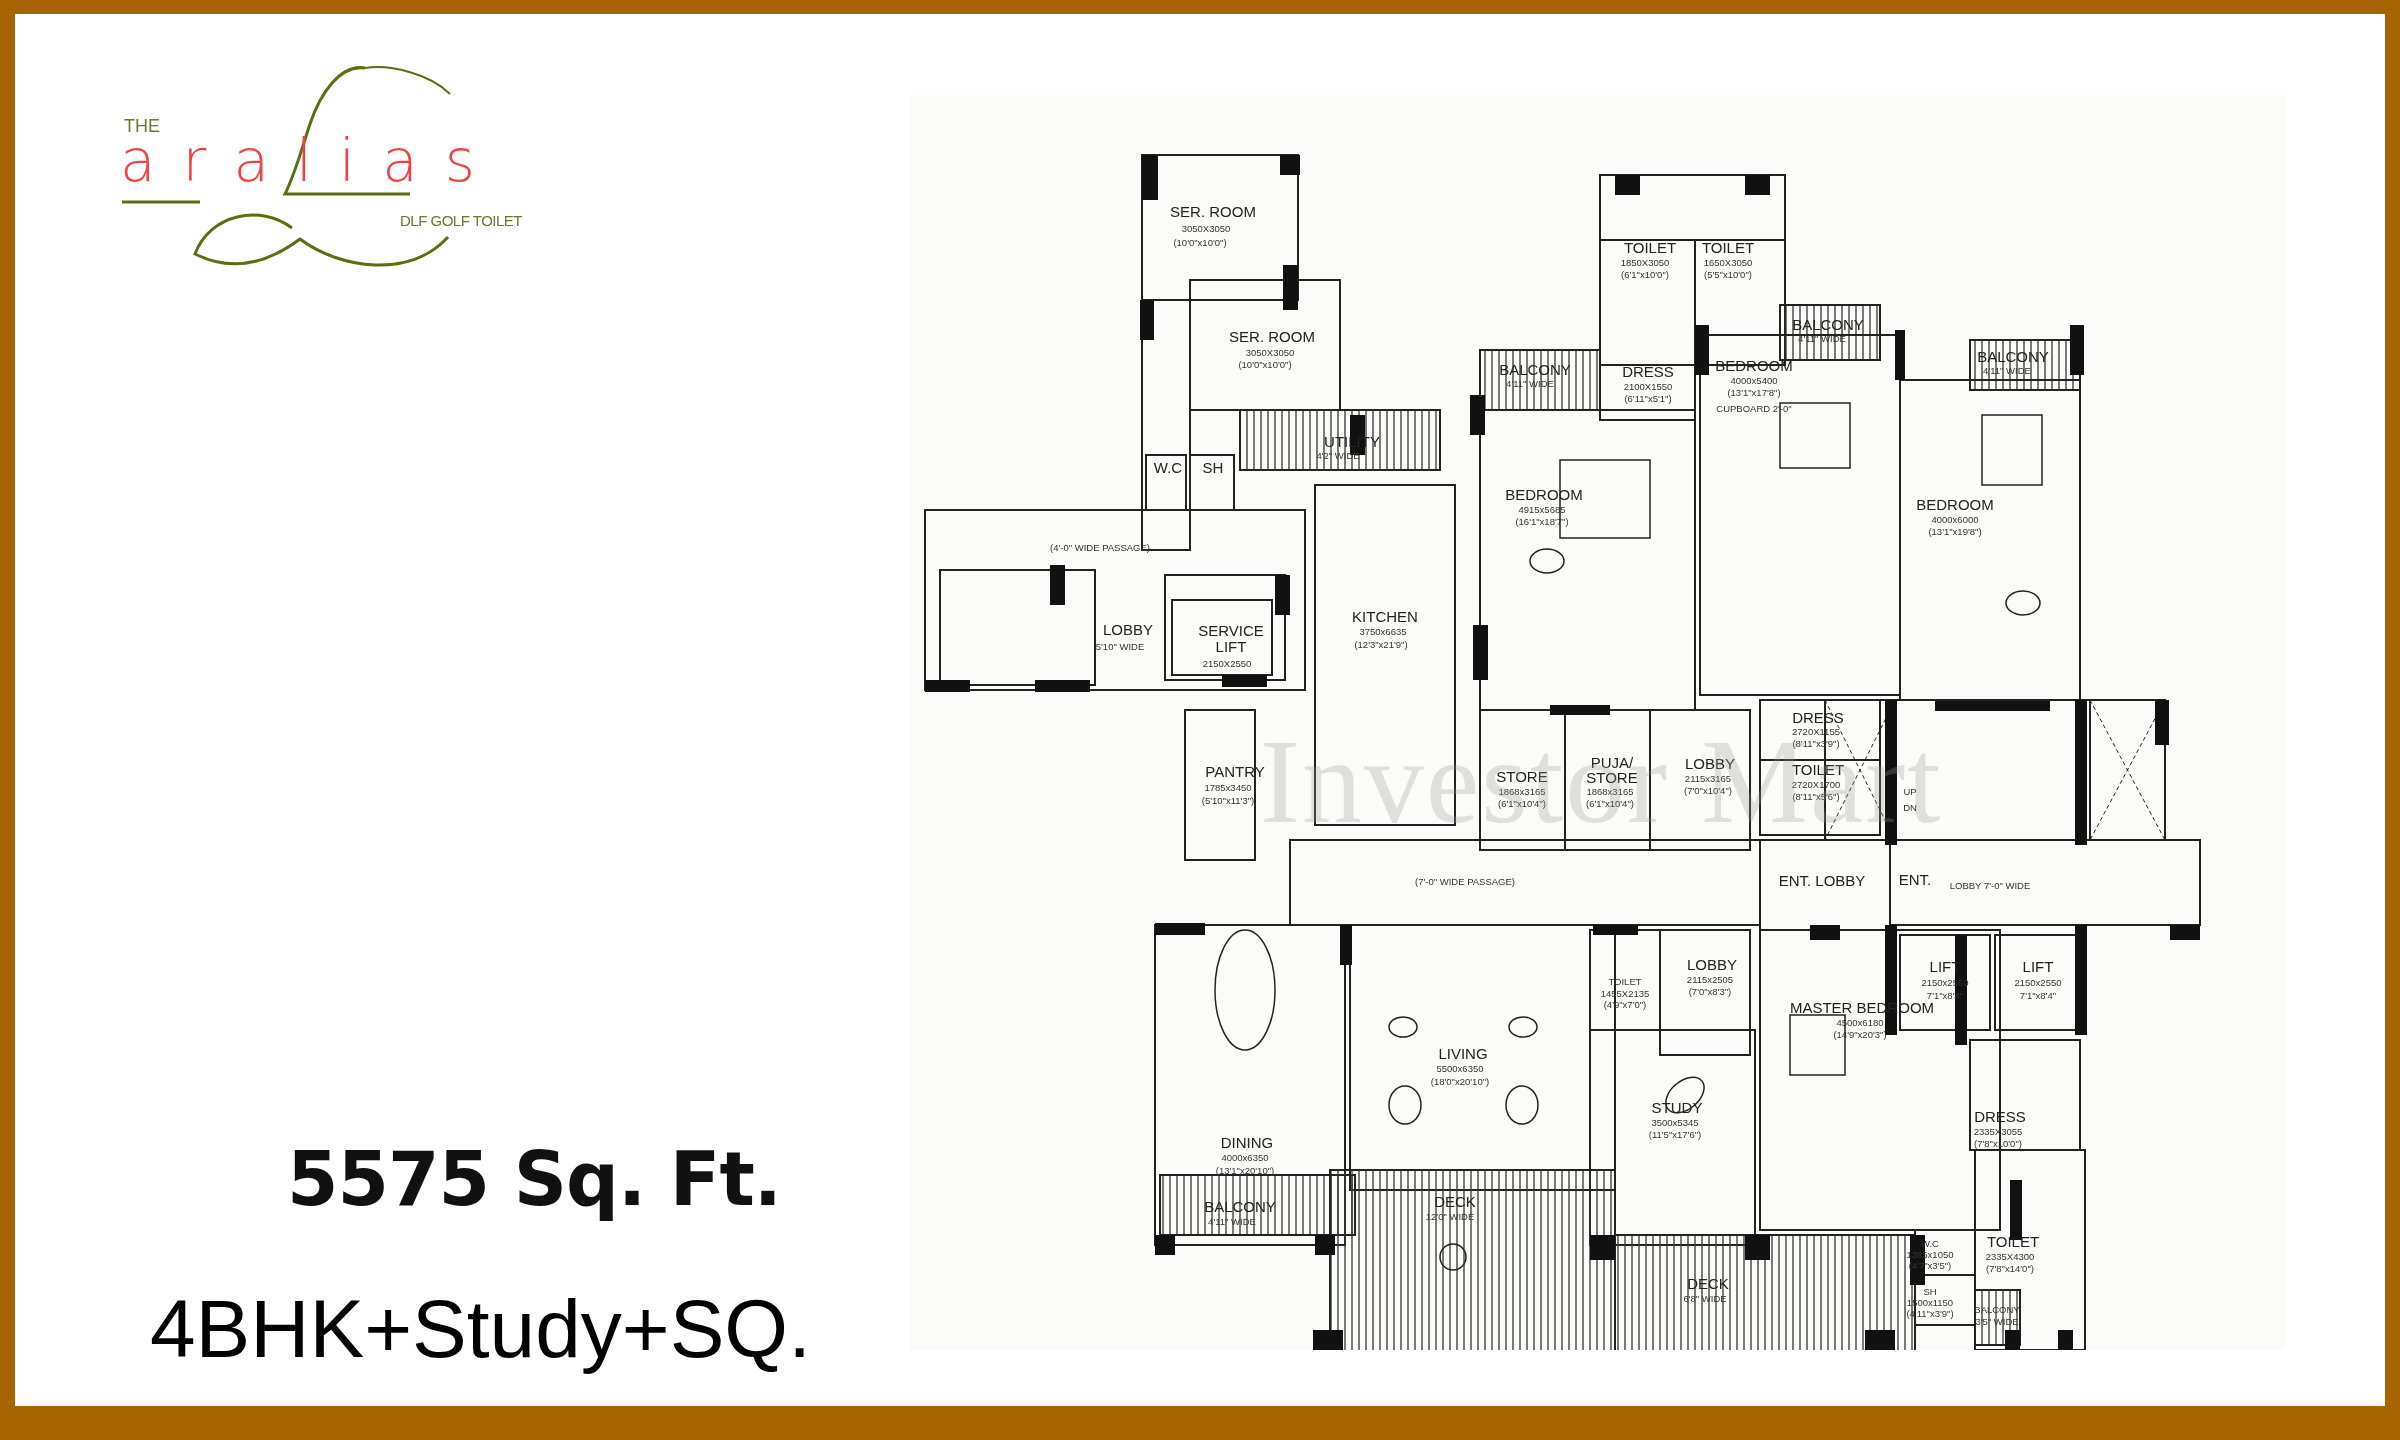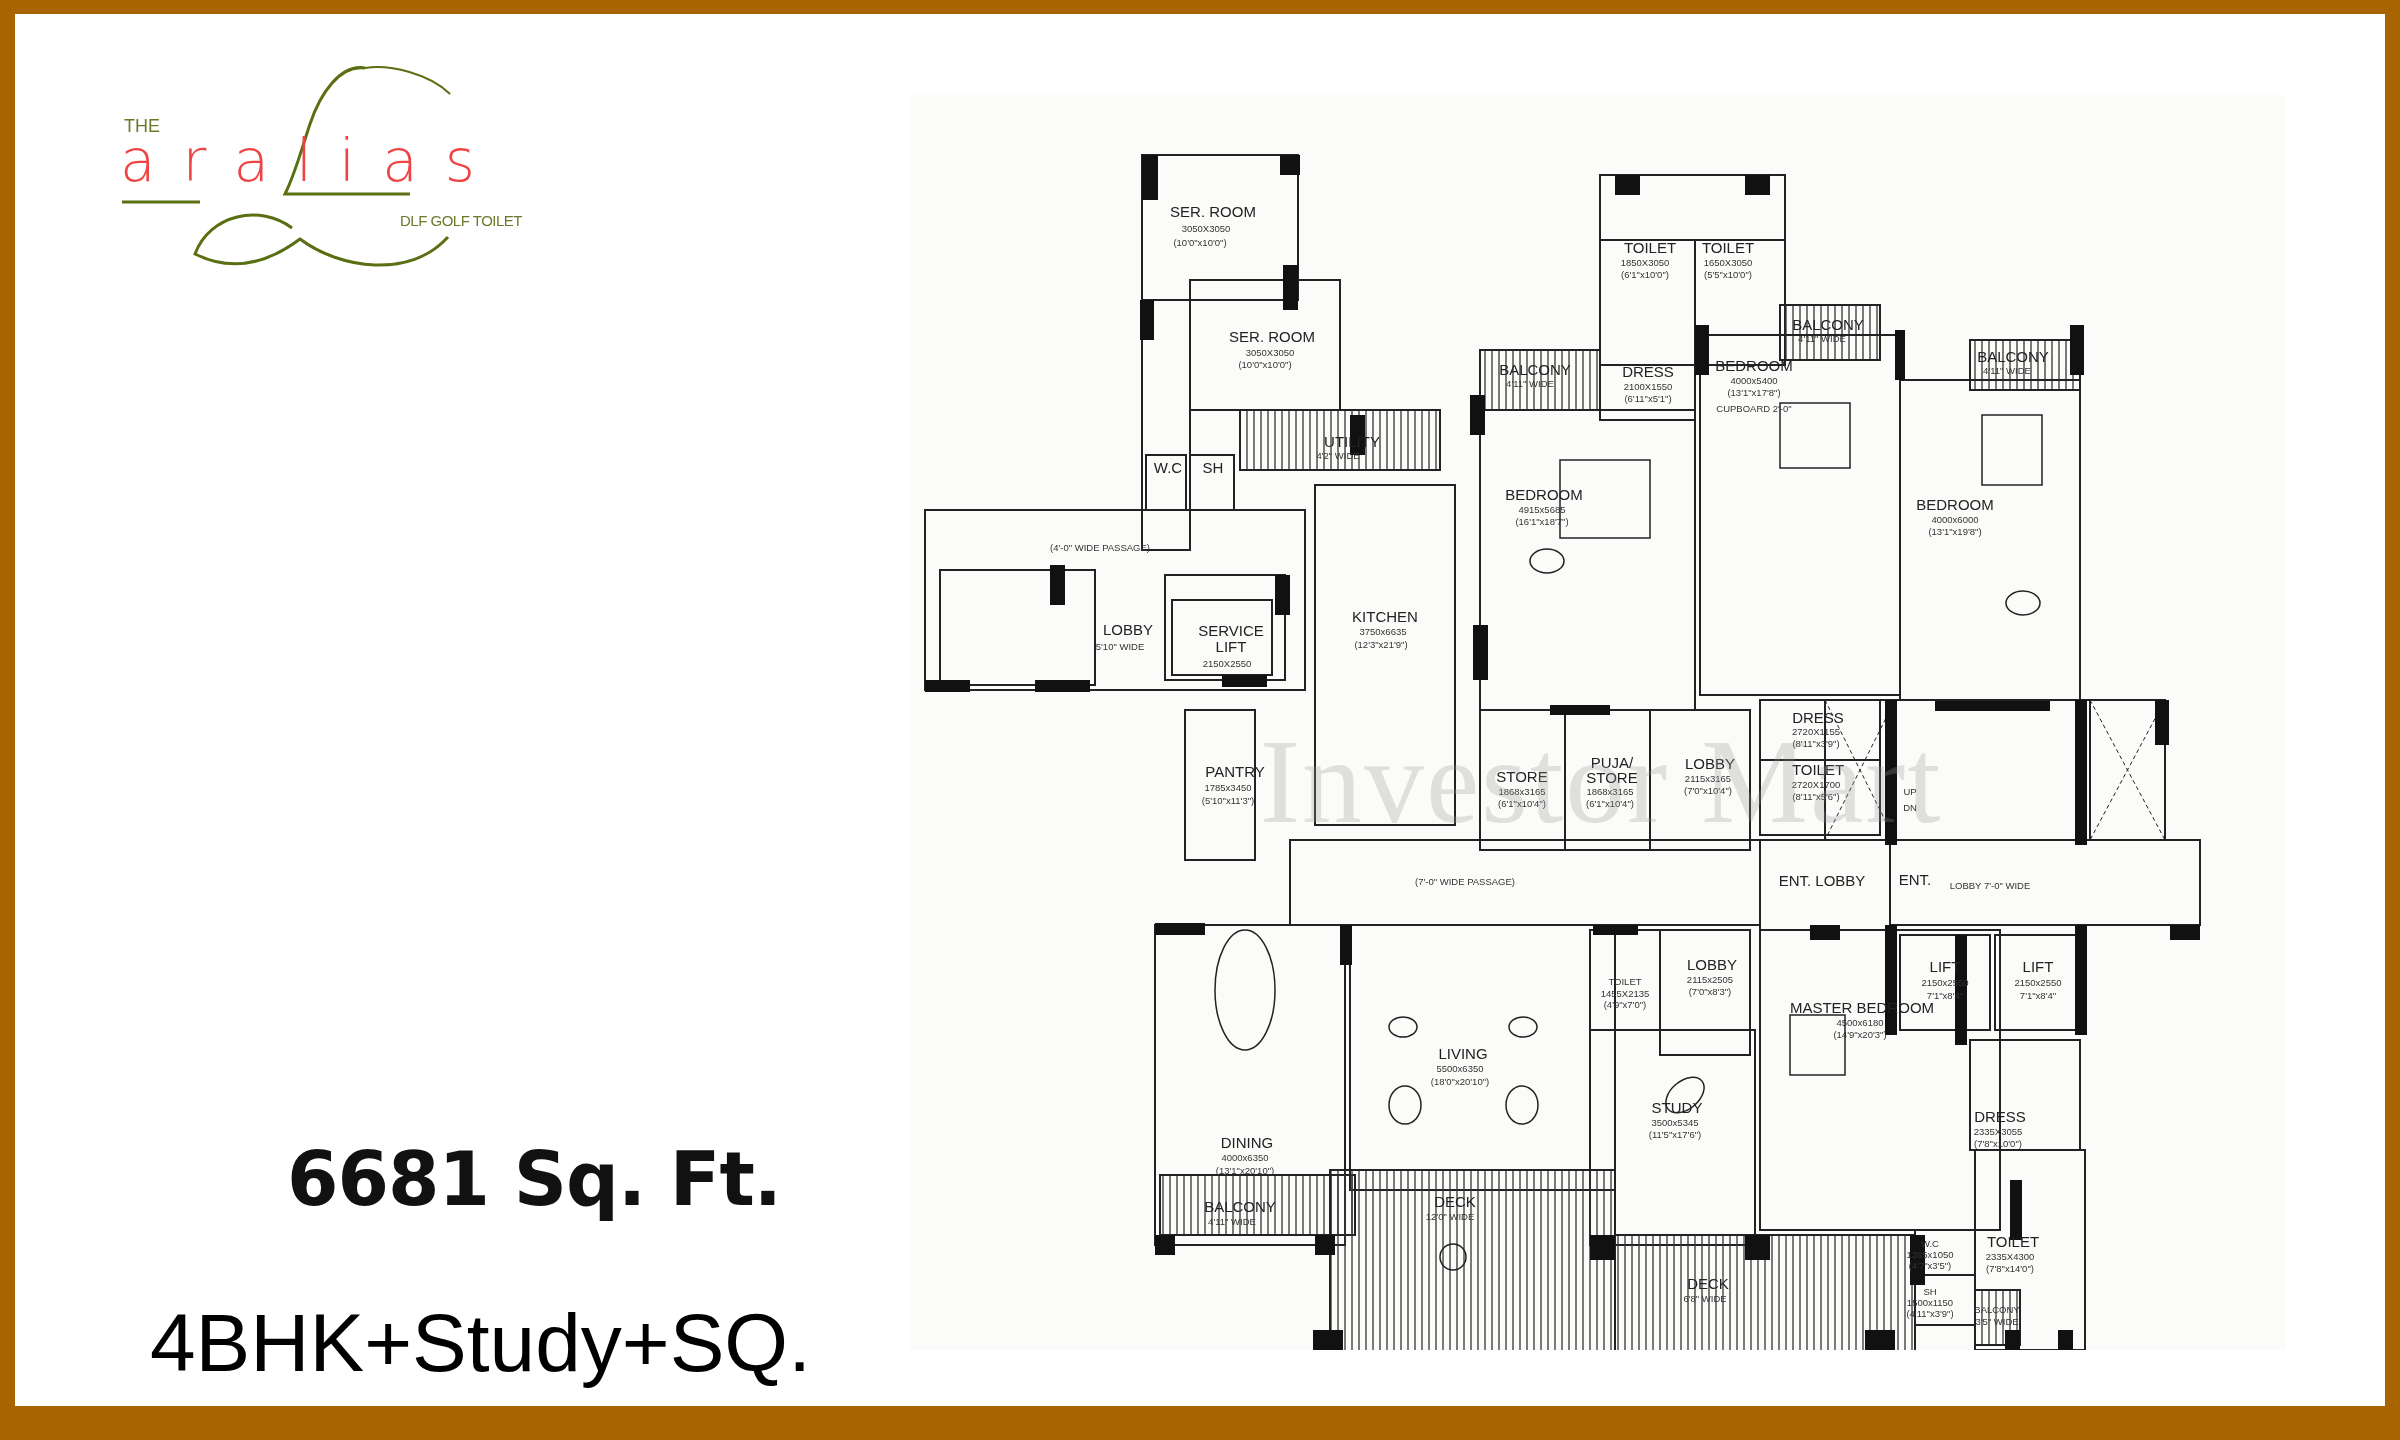--- a/index.html
+++ b/index.html
@@ -21,21 +21,20 @@
 
   .area-text {
     position: absolute; left: 272px; top: 1122px;
     font-size: 74px; font-weight: bold; color: #111;
     font-family: "DejaVu Sans", sans-serif; letter-spacing: -1px;
   }
   .config-text {
     position: absolute; left: 135px; top: 1268px;
     font-size: 82px; color: #000;
     font-family: "Liberation Sans", sans-serif;
-    margin-top: 14px;
   }
   .plan-wrap {
     position: absolute; left: 895px; top: 81px; width: 1375px; height: 1255px;
     background: #fbfcf9;
     text-align: center;
   }
   .plan-wrap svg { position: absolute; left: 0; top: 0; }
   .lbl { font-family: "Liberation Sans", sans-serif; fill: #222; text-anchor: middle; }
   .rn { font-size: 15px; }
   .dim { font-size: 9.5px; fill: #333; }
@@ -56,21 +55,21 @@
       <path d="M255 14 C 230 10, 210 40, 200 70 C 190 100, 185 120, 175 140 L 300 140" fill="none" stroke="#5a6e12" stroke-width="3"></path>
       <path d="M255 14 C 280 10, 320 20, 340 40" fill="none" stroke="#5a6e12" stroke-width="2"></path>
       <path d="M12 148 L 90 148" stroke="#5a6e12" stroke-width="3"></path>
       <path d="M182 174 C 150 150, 100 160, 85 200 C 115 215, 150 215, 190 185 C 230 215, 300 225, 338 183" fill="none" stroke="#5a6e12" stroke-width="3"></path>
     </svg>
     <span class="the">THE</span>
     <span class="word">aralias</span>
     <span class="sub">DLF GOLF TOILET</span>
   </div>
 
-  <div class="area-text">6681 Sq. Ft.</div>
+  <div class="area-text">5575 Sq. Ft.</div>
   <div class="config-text">4BHK+Study+SQ.</div>
 
   <div class="plan-wrap">
     <svg width="1375" height="1255" viewBox="0 0 1375 1255">
       <defs>
         <pattern id="hatch" width="7" height="10" patternUnits="userSpaceOnUse">
           <line x1="1" y1="0" x2="1" y2="10" stroke="#333" stroke-width="1.3"></line>
         </pattern>
       </defs>
       <g fill="none" stroke="#222" stroke-width="2">

